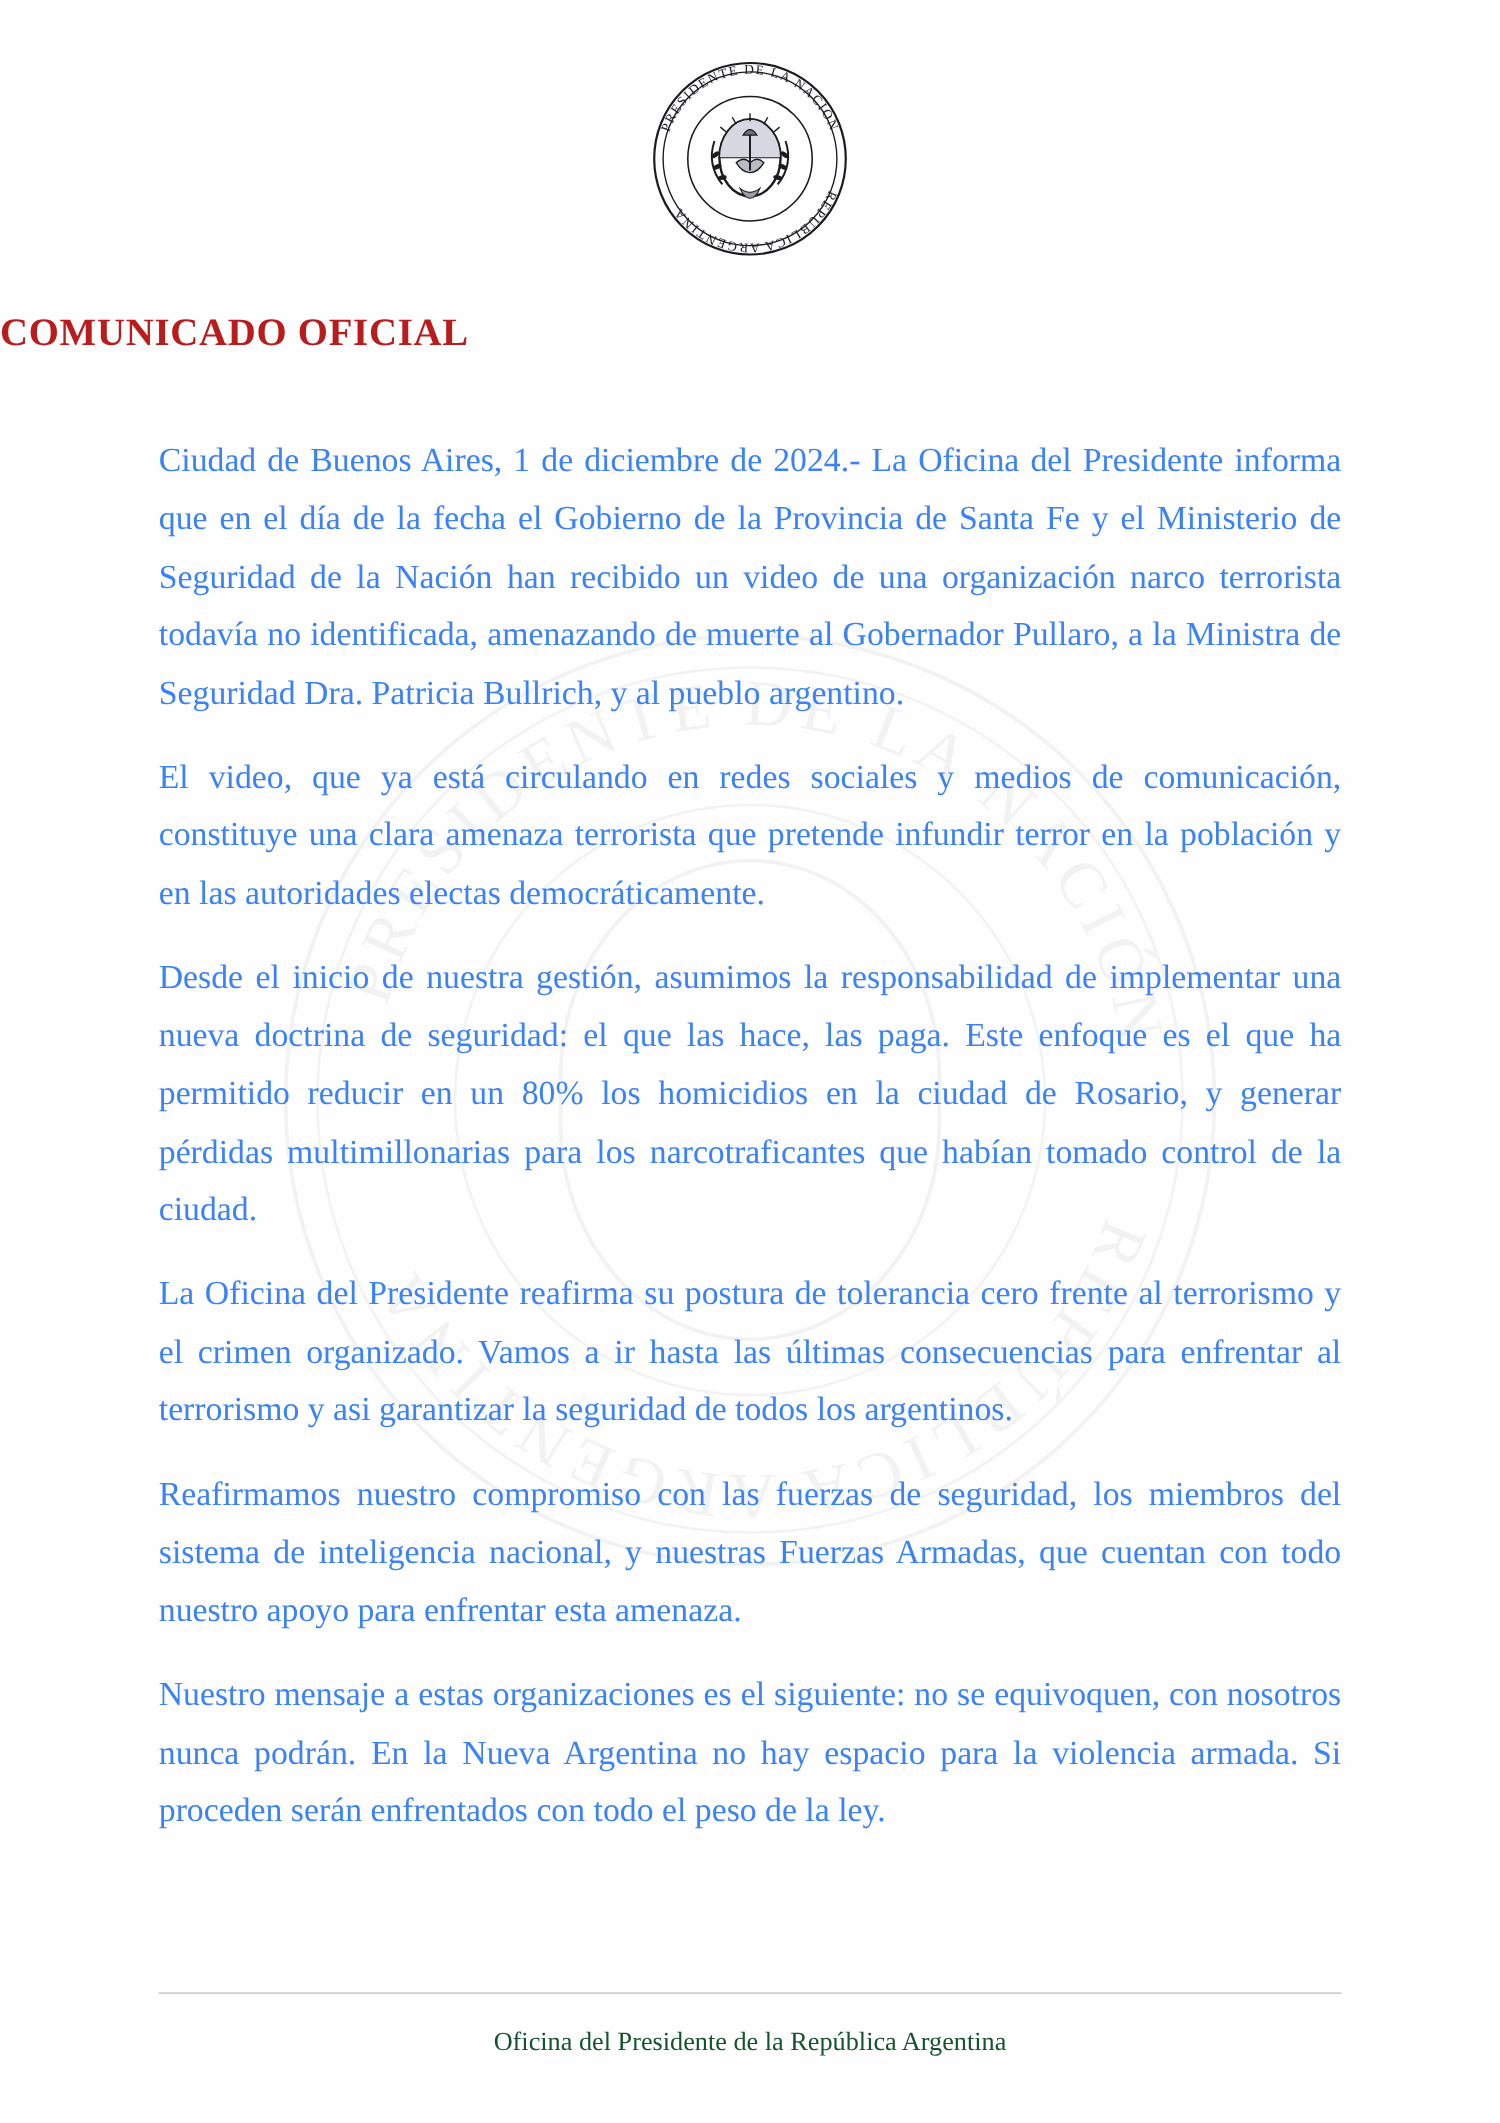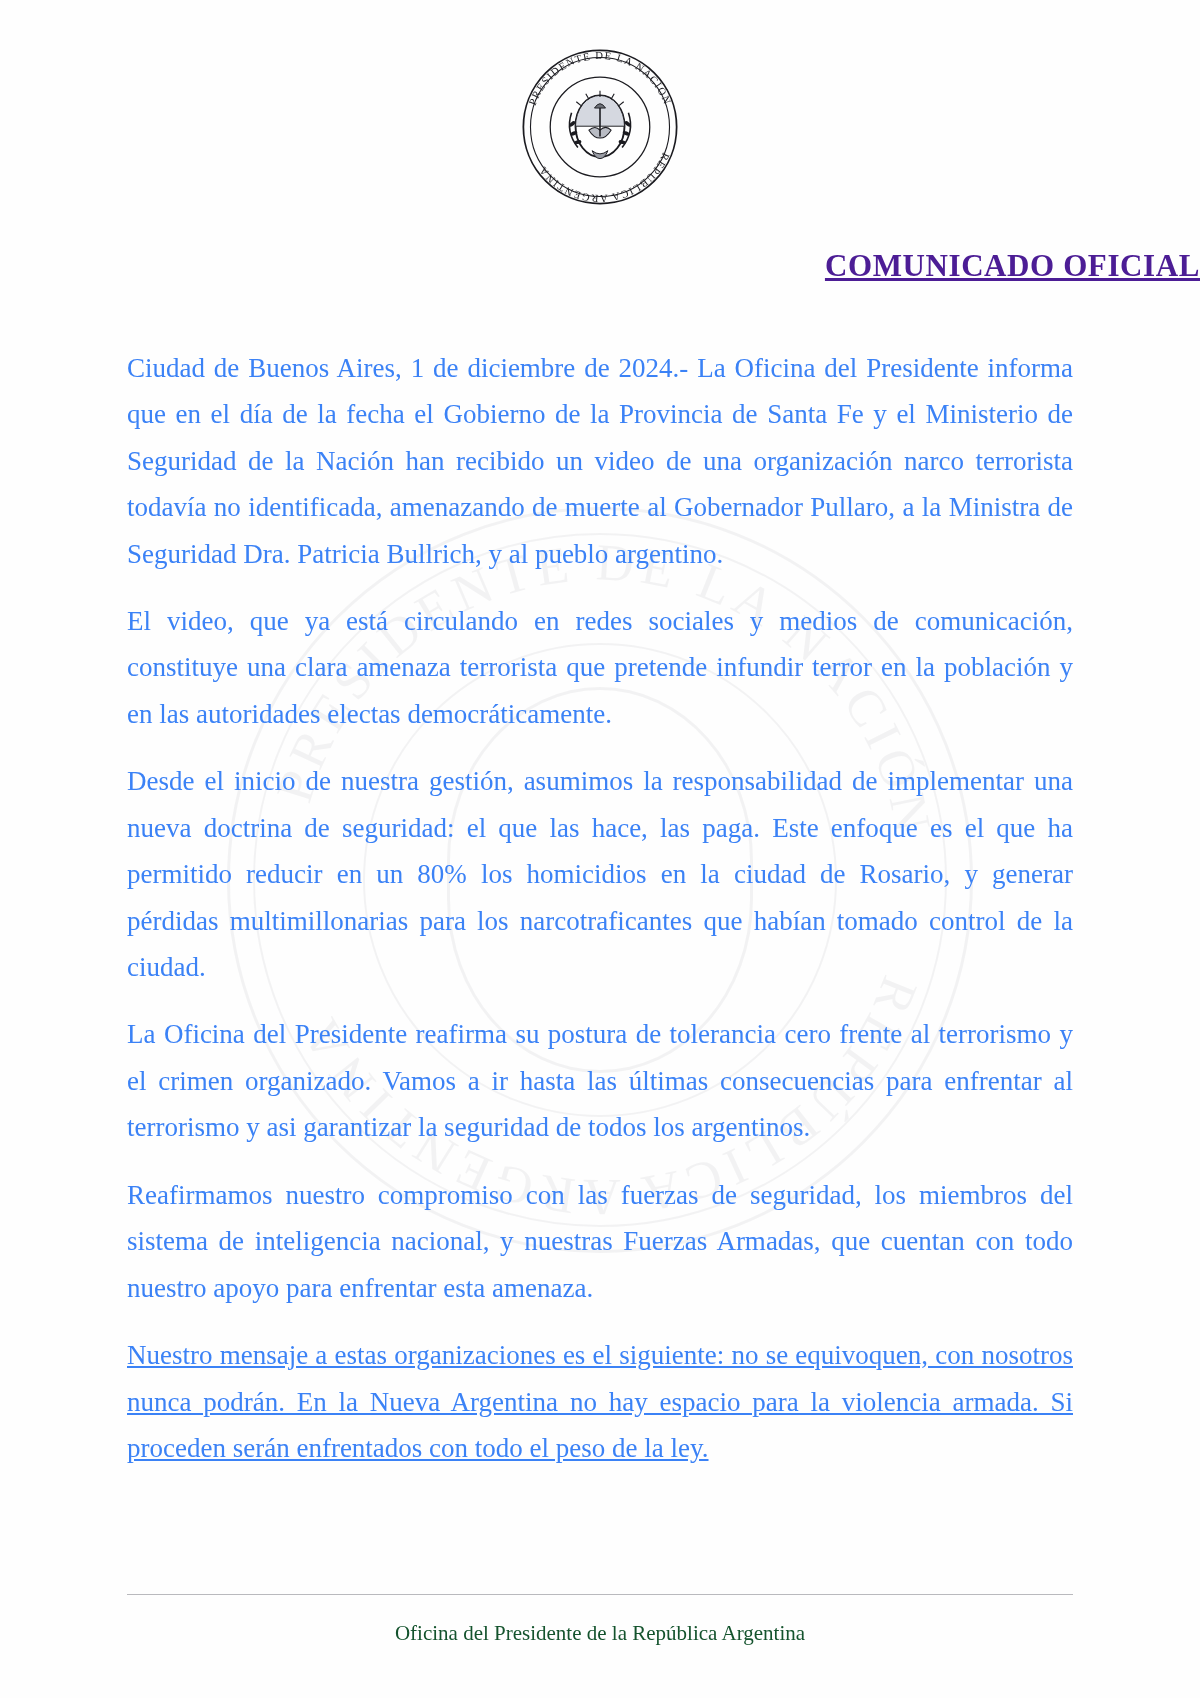--- a/index.html
+++ b/index.html
@@ -72,46 +72,45 @@
   }
   .seal {
     width: 158px;
     height: 158px;
     position: relative;
   }
 
   .doc-title {
     position: relative;
     z-index: 2;
-    text-align: right;
+    text-align: left;
     font-size: 31px;
     font-weight: bold;
     letter-spacing: 0.6px;
     margin-top: 42px;
-    color: #4c1d95;
-    text-decoration: underline;
+    color: #b91c1c;
   }
 
   .body-wrap {
     position: relative;
     z-index: 2;
     margin: 0 auto;
     width: 946px;
     padding-top: 40px;
   }
 
   p.para {
     font-size: 27px;
     line-height: 1.72;
     text-align: justify;
     text-justify: inter-word;
     margin: 0 0 21px 0;
     color: #3b82f6;
   }
-  p.para:last-child { margin-bottom: 12px; text-decoration: underline; }
+  p.para:last-child { margin-bottom: 12px; }
 
   .footer {
     position: absolute;
     left: 0;
     bottom: 52px;
     width: 100%;
     z-index: 2;
   }
   .footer-rule {
     width: 946px;

